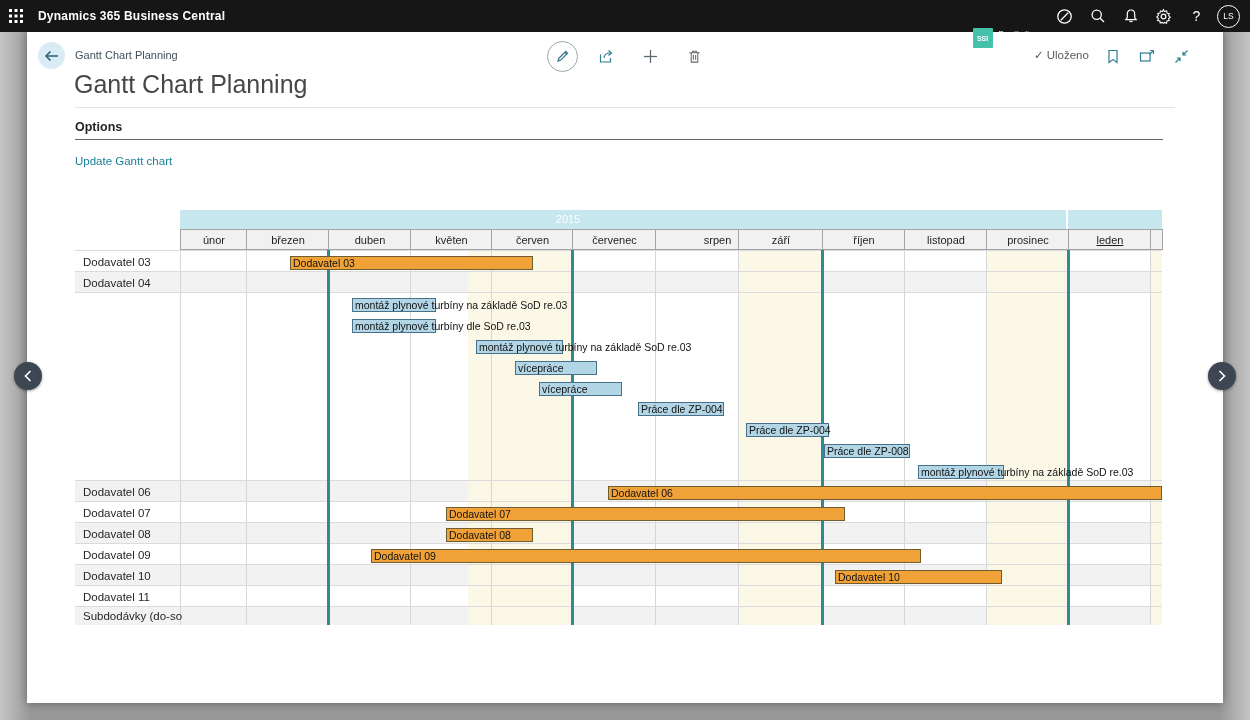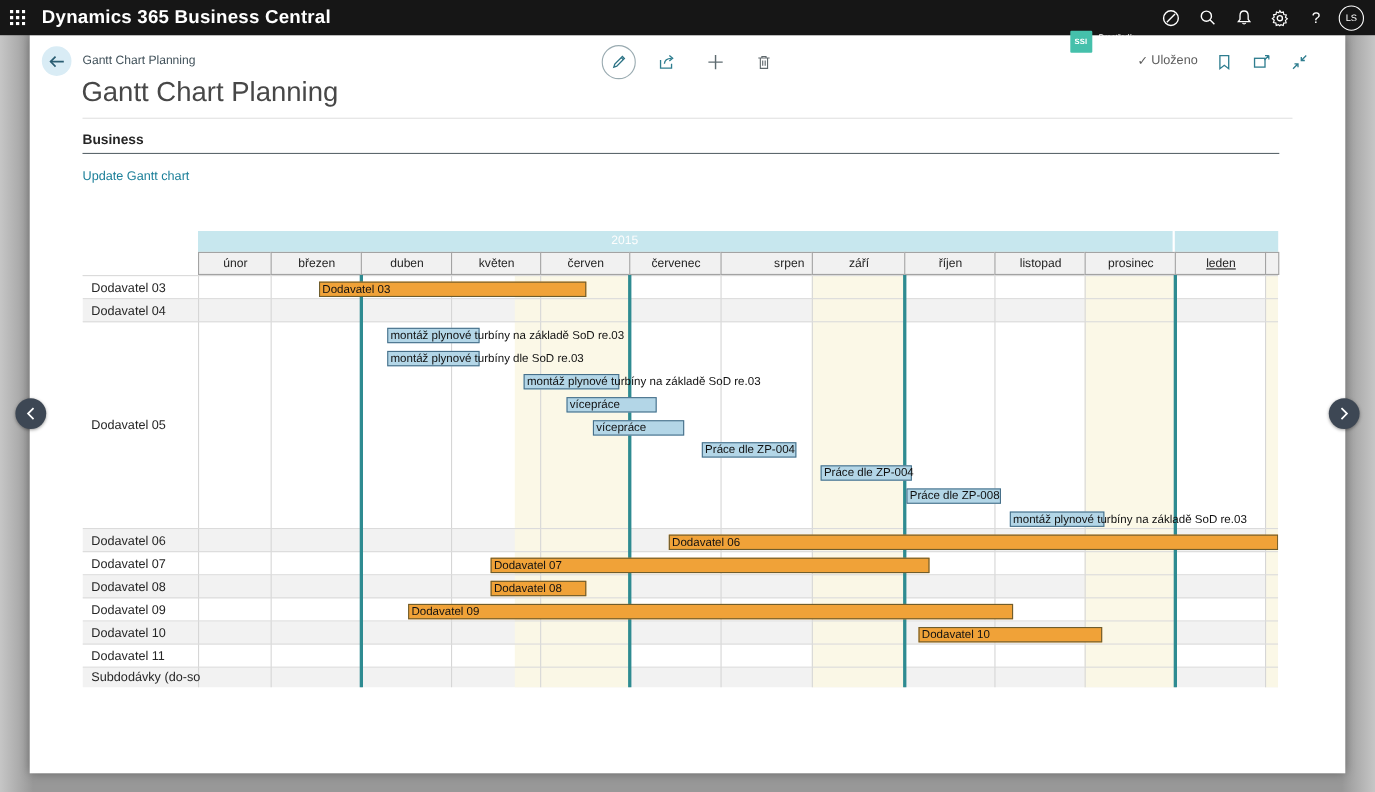--- a/index.html
+++ b/index.html
@@ -5,21 +5,21 @@
   html,body{margin:0;padding:0;}
   body{
     width:1250px;height:720px;position:relative;overflow:hidden;
     font-family:"Liberation Sans",sans-serif;
     background:linear-gradient(to right,#c6c6c6 0,#989898 30px,#989898 1220px,#c6c6c6 1250px);
   }
   
   .topbar{position:absolute;left:0;top:0;width:1250px;height:32px;background:#161616;display:flex;align-items:center;z-index:50;}
   .waffle{width:32px;height:32px;display:flex;align-items:center;justify-content:center;cursor:pointer;}
   .waffle svg{display:block;}
-  .app-title{color:#fff;font-size:17px;font-weight:700;margin-left:6px;letter-spacing:.2px;}
+  .app-title{color:#fff;font-size:12px;font-weight:700;margin-left:6px;letter-spacing:.2px;}
   .tb-right{position:absolute;right:0;top:0;height:32px;display:flex;align-items:center;gap:0;}
   .env-chip{display:flex;align-items:center;margin-right:14px;cursor:pointer;margin-top:44px;}
   .env-badge{width:20px;height:20px;background:#45c0ab;color:#fff;font-size:7px;font-weight:700;display:flex;align-items:center;justify-content:center;border-radius:1px;}
   .env-text{margin-left:6px;color:#fff;font-size:7.5px;line-height:9px;}
   .tb-icon{width:33px;height:32px;display:flex;align-items:center;justify-content:center;color:#fff;cursor:pointer;}
   .tb-icon svg{display:block;}
   .help-glyph{font-size:14px;color:#fff;font-weight:400;}
   .avatar{width:21px;height:21px;border-radius:50%;border:1.5px solid #fff;color:#fff;font-size:8.5px;display:flex;align-items:center;justify-content:center;margin:0 10px 0 4px;cursor:pointer;}
   
   .card{position:absolute;left:27px;top:32px;width:1196px;height:671px;background:#fff;box-shadow:0 0 9px rgba(0,0,0,.35);}
@@ -179,21 +179,21 @@
     <div class="tool">
       <svg width="15" height="15" viewBox="0 0 15 15" fill="none" stroke="#2e7d8f" stroke-width="1.2">
         <path d="M13.5 1.5 L9 6 M9 2.8 V6 H12.2"></path>
         <path d="M1.5 13.5 L6 9 M6 12.2 V9 H2.8"></path>
       </svg>
     </div>
   </div>
 
   <div class="divider"></div>
 
-  <div class="options-title">Business</div>
+  <div class="options-title">Options</div>
   <div class="options-underline"></div>
   <div class="update-link">Update Gantt chart</div>
 
   <div class="gantt">
       <div class="yearband" style="left: 105px; width: 886px;"></div>
       <div class="yearlabel" style="left: 493px;">2015</div>
       <div class="yearband" style="left: 993px; width: 94px;"></div>
       <div class="month-cell" style="left: 105px; width: 68px;">únor</div>
       <div class="month-cell" style="left: 171px; width: 84px;">březen</div>
       <div class="month-cell" style="left: 253px; width: 84px;">duben</div>
@@ -240,21 +240,20 @@
         <div class="hline" style="top: 314px;"></div>
         <div class="hline" style="top: 335px;"></div>
         <div class="hline" style="top: 356px;"></div>
         <div class="hline" style="top: 0px;"></div>
         <div class="qline" style="left: 252px;"></div>
         <div class="qline" style="left: 496px;"></div>
         <div class="qline" style="left: 746px;"></div>
         <div class="qline" style="left: 992px;"></div>
         <div class="rowlabel" style="top: 1px; height: 21px;">Dodavatel 03</div>
         <div class="rowlabel" style="top: 22px; height: 21px;">Dodavatel 04</div>
-        <div class="rowlabel" style="top: 43px; height: 188px;">Dodavatel 05</div>
         <div class="rowlabel" style="top: 231px; height: 21px;">Dodavatel 06</div>
         <div class="rowlabel" style="top: 252px; height: 21px;">Dodavatel 07</div>
         <div class="rowlabel" style="top: 273px; height: 21px;">Dodavatel 08</div>
         <div class="rowlabel" style="top: 294px; height: 21px;">Dodavatel 09</div>
         <div class="rowlabel" style="top: 315px; height: 21px;">Dodavatel 10</div>
         <div class="rowlabel" style="top: 336px; height: 21px;">Dodavatel 11</div>
         <div class="rowlabel" style="top: 357px; height: 18px;">Subdodávky (do-so</div>
         <div class="bar orange" style="left: 215px; top: 6px; width: 243px;"></div>
         <div class="bartext" style="left: 218px; top: 6px;">Dodavatel 03</div>
         <div class="bar blue" style="left: 277px; top: 48px; width: 84px;"></div>

